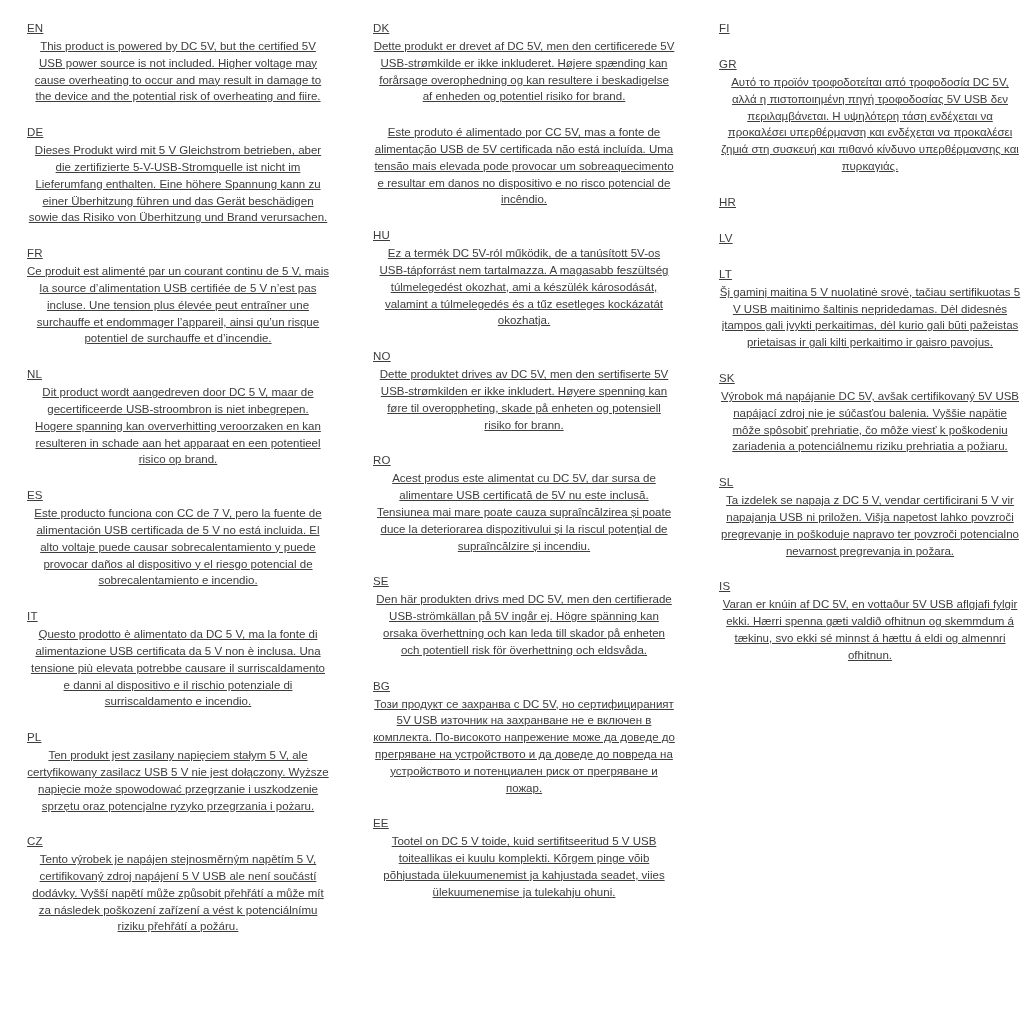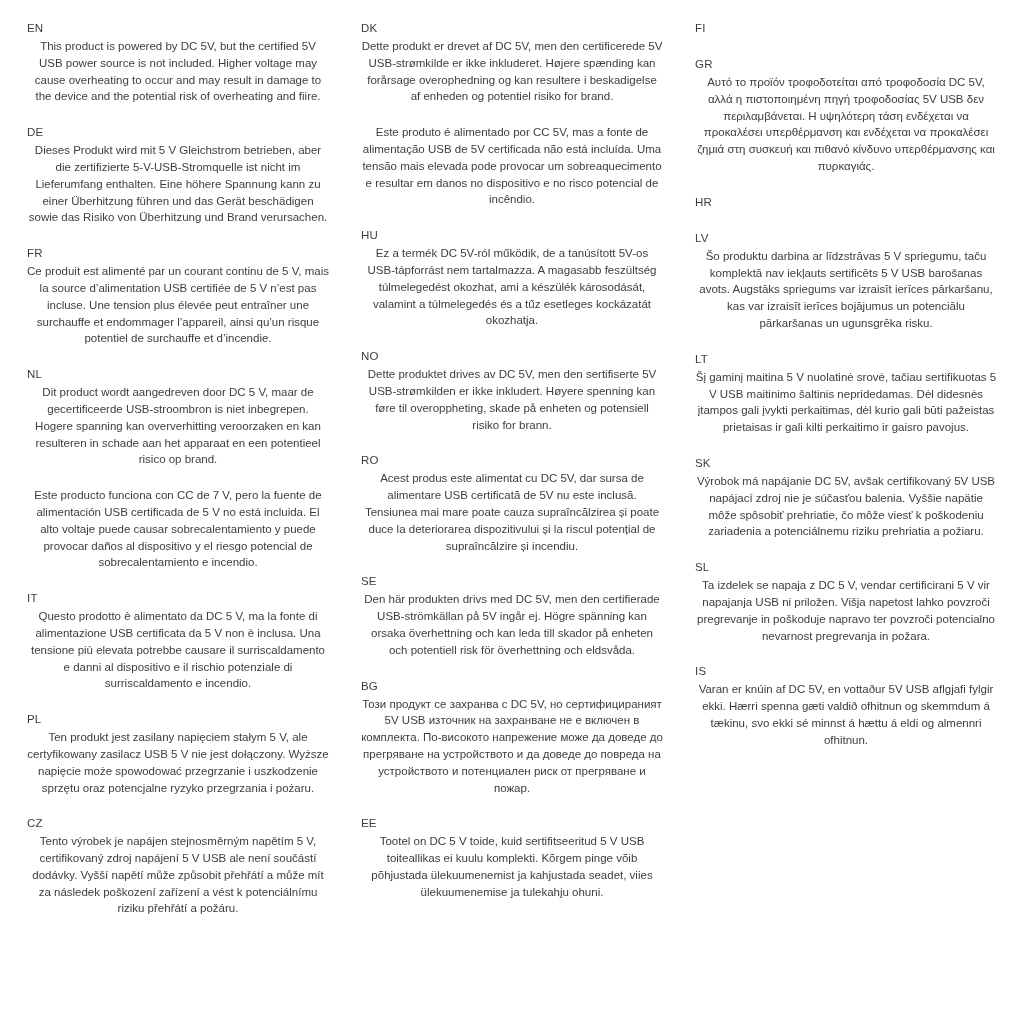--- a/index.html
+++ b/index.html
@@ -11,22 +11,23 @@
   body {
     width: 1024px;
     height: 1024px;
     font-family: "Liberation Sans", sans-serif;
     color: #3d3d3d;
     overflow: hidden;
   }
   .page {
     display: flex;
     padding: 20px 28px 0 27px;
-    gap: 32px;
+    gap: 44px;
     width: 876px;
+    text-decoration: underline;
   }
   .col {
     width: 302px;
     flex: 0 0 302px;
   }
   .section {
     margin-bottom: 19px;
   }
   .lang {
     font-size: 11.5px;
@@ -61,20 +62,21 @@
     <div class="lang">FR</div>
     <p class="text">Ce produit est alimenté par un courant continu de 5 V, mais la source d’alimentation USB certifiée de 5 V n’est pas incluse. Une tension plus élevée peut entraîner une surchauffe et endommager l’appareil, ainsi qu’un risque potentiel de surchauffe et d’incendie.</p>
   </div>
 
   <div class="section">
     <div class="lang">NL</div>
     <p class="text">Dit product wordt aangedreven door DC 5 V, maar de gecertificeerde USB-stroombron is niet inbegrepen. Hogere spanning kan oververhitting veroorzaken en kan resulteren in schade aan het apparaat en een potentieel risico op brand.</p>
   </div>
 
   <div class="section">
+    <div class="lang">ES</div>
     <p class="text">Este producto funciona con CC de 7 V, pero la fuente de alimentación USB certificada de 5 V no está incluida. El alto voltaje puede causar sobrecalentamiento y puede provocar daños al dispositivo y el riesgo potencial de sobrecalentamiento e incendio.</p>
   </div>
 
   <div class="section">
     <div class="lang">IT</div>
     <p class="text">Questo prodotto è alimentato da DC 5 V, ma la fonte di alimentazione USB certificata da 5 V non è inclusa. Una tensione più elevata potrebbe causare il surriscaldamento e danni al dispositivo e il rischio potenziale di surriscaldamento e incendio.</p>
   </div>
 
   <div class="section">
     <div class="lang">PL</div>
@@ -135,21 +137,20 @@
     <div class="lang">GR</div>
     <p class="text">Αυτό το προϊόν τροφοδοτείται από τροφοδοσία DC 5V, αλλά η πιστοποιημένη πηγή τροφοδοσίας 5V USB δεν περιλαμβάνεται. Η υψηλότερη τάση ενδέχεται να προκαλέσει υπερθέρμανση και ενδέχεται να προκαλέσει ζημιά στη συσκευή και πιθανό κίνδυνο υπερθέρμανσης και πυρκαγιάς.</p>
   </div>
 
   <div class="section">
     <div class="lang">HR</div>
   </div>
 
   <div class="section">
     <div class="lang">LV</div>
-    <p class="text">Šo produktu darbina ar līdzstrāvas 5 V spriegumu, taču komplektā nav iekļauts sertificēts 5 V USB barošanas avots. Augstāks spriegums var izraisīt ierīces pārkaršanu, kas var izraisīt ierīces bojājumus un potenciālu pārkaršanas un ugunsgrēka risku.</p>
   </div>
 
   <div class="section">
     <div class="lang">LT</div>
     <p class="text">Šį gaminį maitina 5 V nuolatinė srovė, tačiau sertifikuotas 5 V USB maitinimo šaltinis nepridedamas. Dėl didesnės įtampos gali įvykti perkaitimas, dėl kurio gali būti pažeistas prietaisas ir gali kilti perkaitimo ir gaisro pavojus.</p>
   </div>
 
   <div class="section">
     <div class="lang">SK</div>
     <p class="text">Výrobok má napájanie DC 5V, avšak certifikovaný 5V USB napájací zdroj nie je súčasťou balenia. Vyššie napätie môže spôsobiť prehriatie, čo môže viesť k poškodeniu zariadenia a potenciálnemu riziku prehriatia a požiaru.</p>

